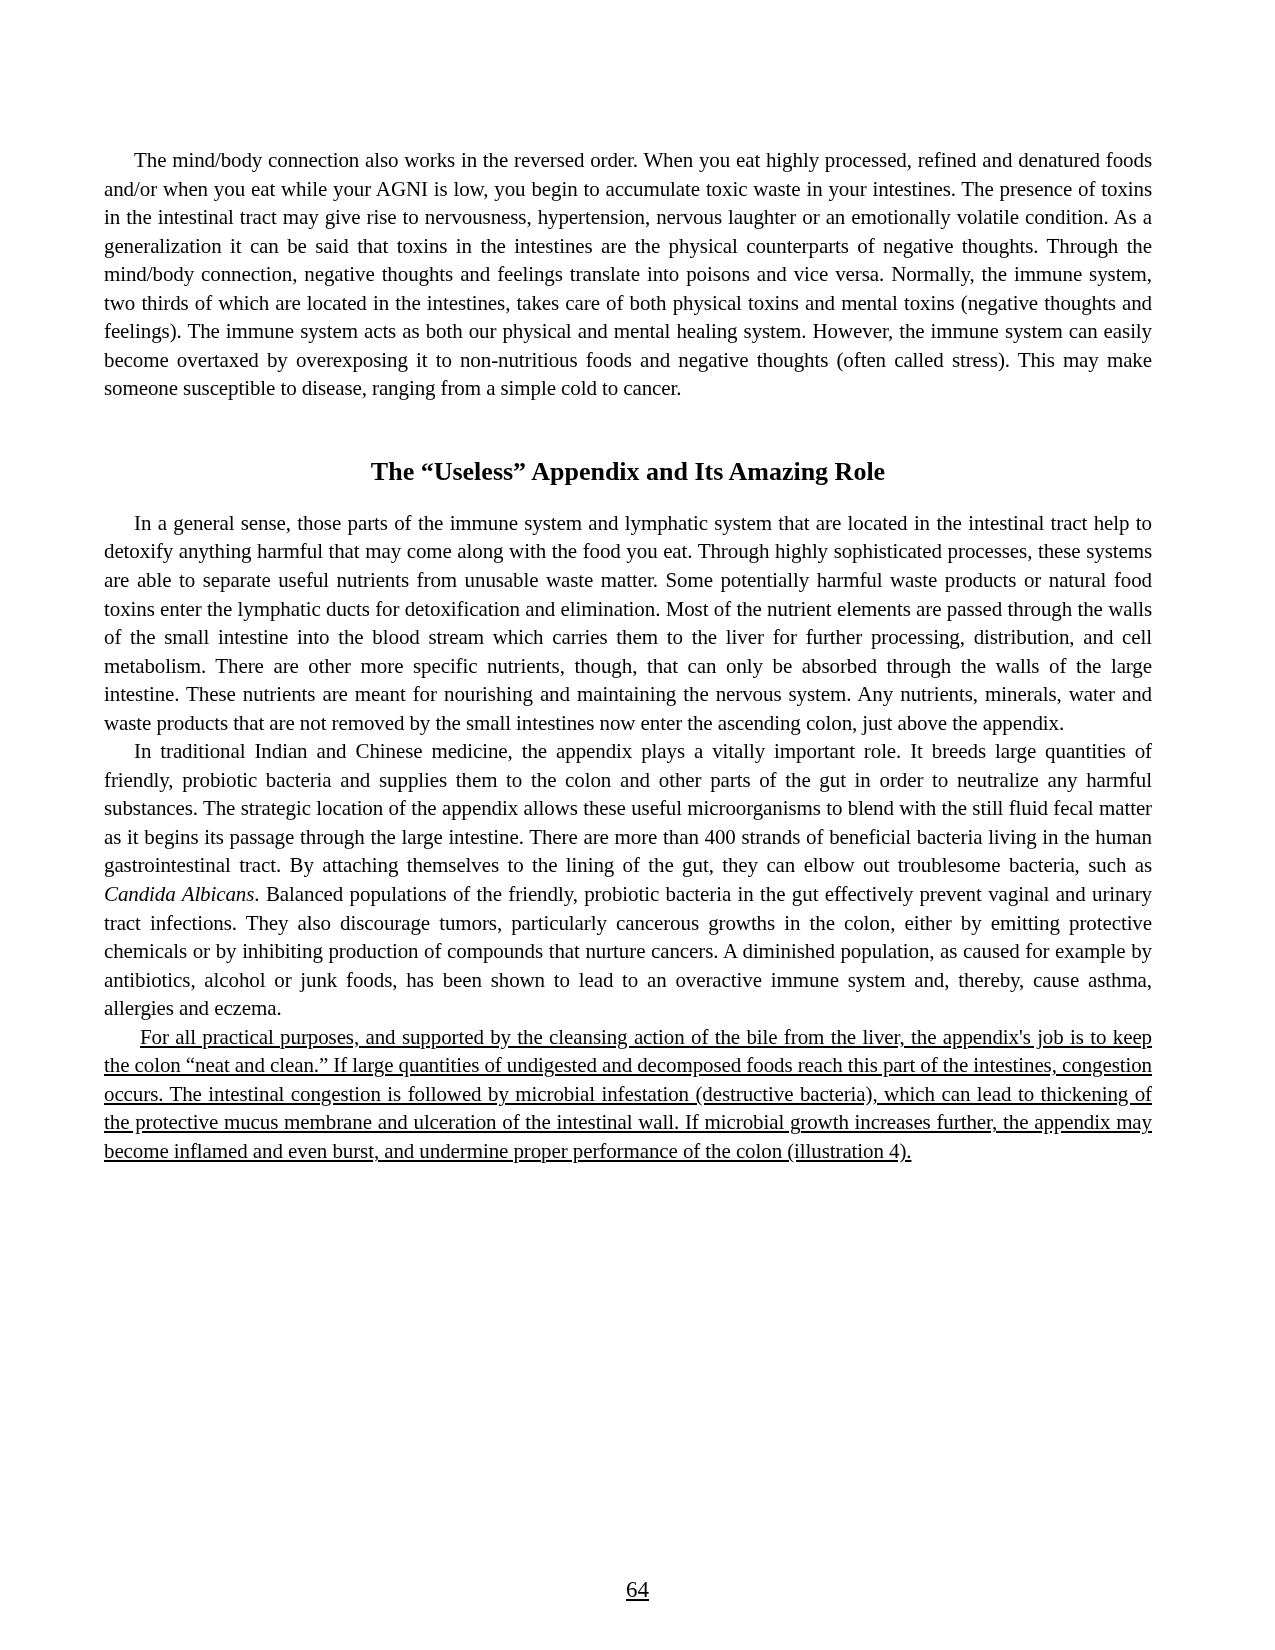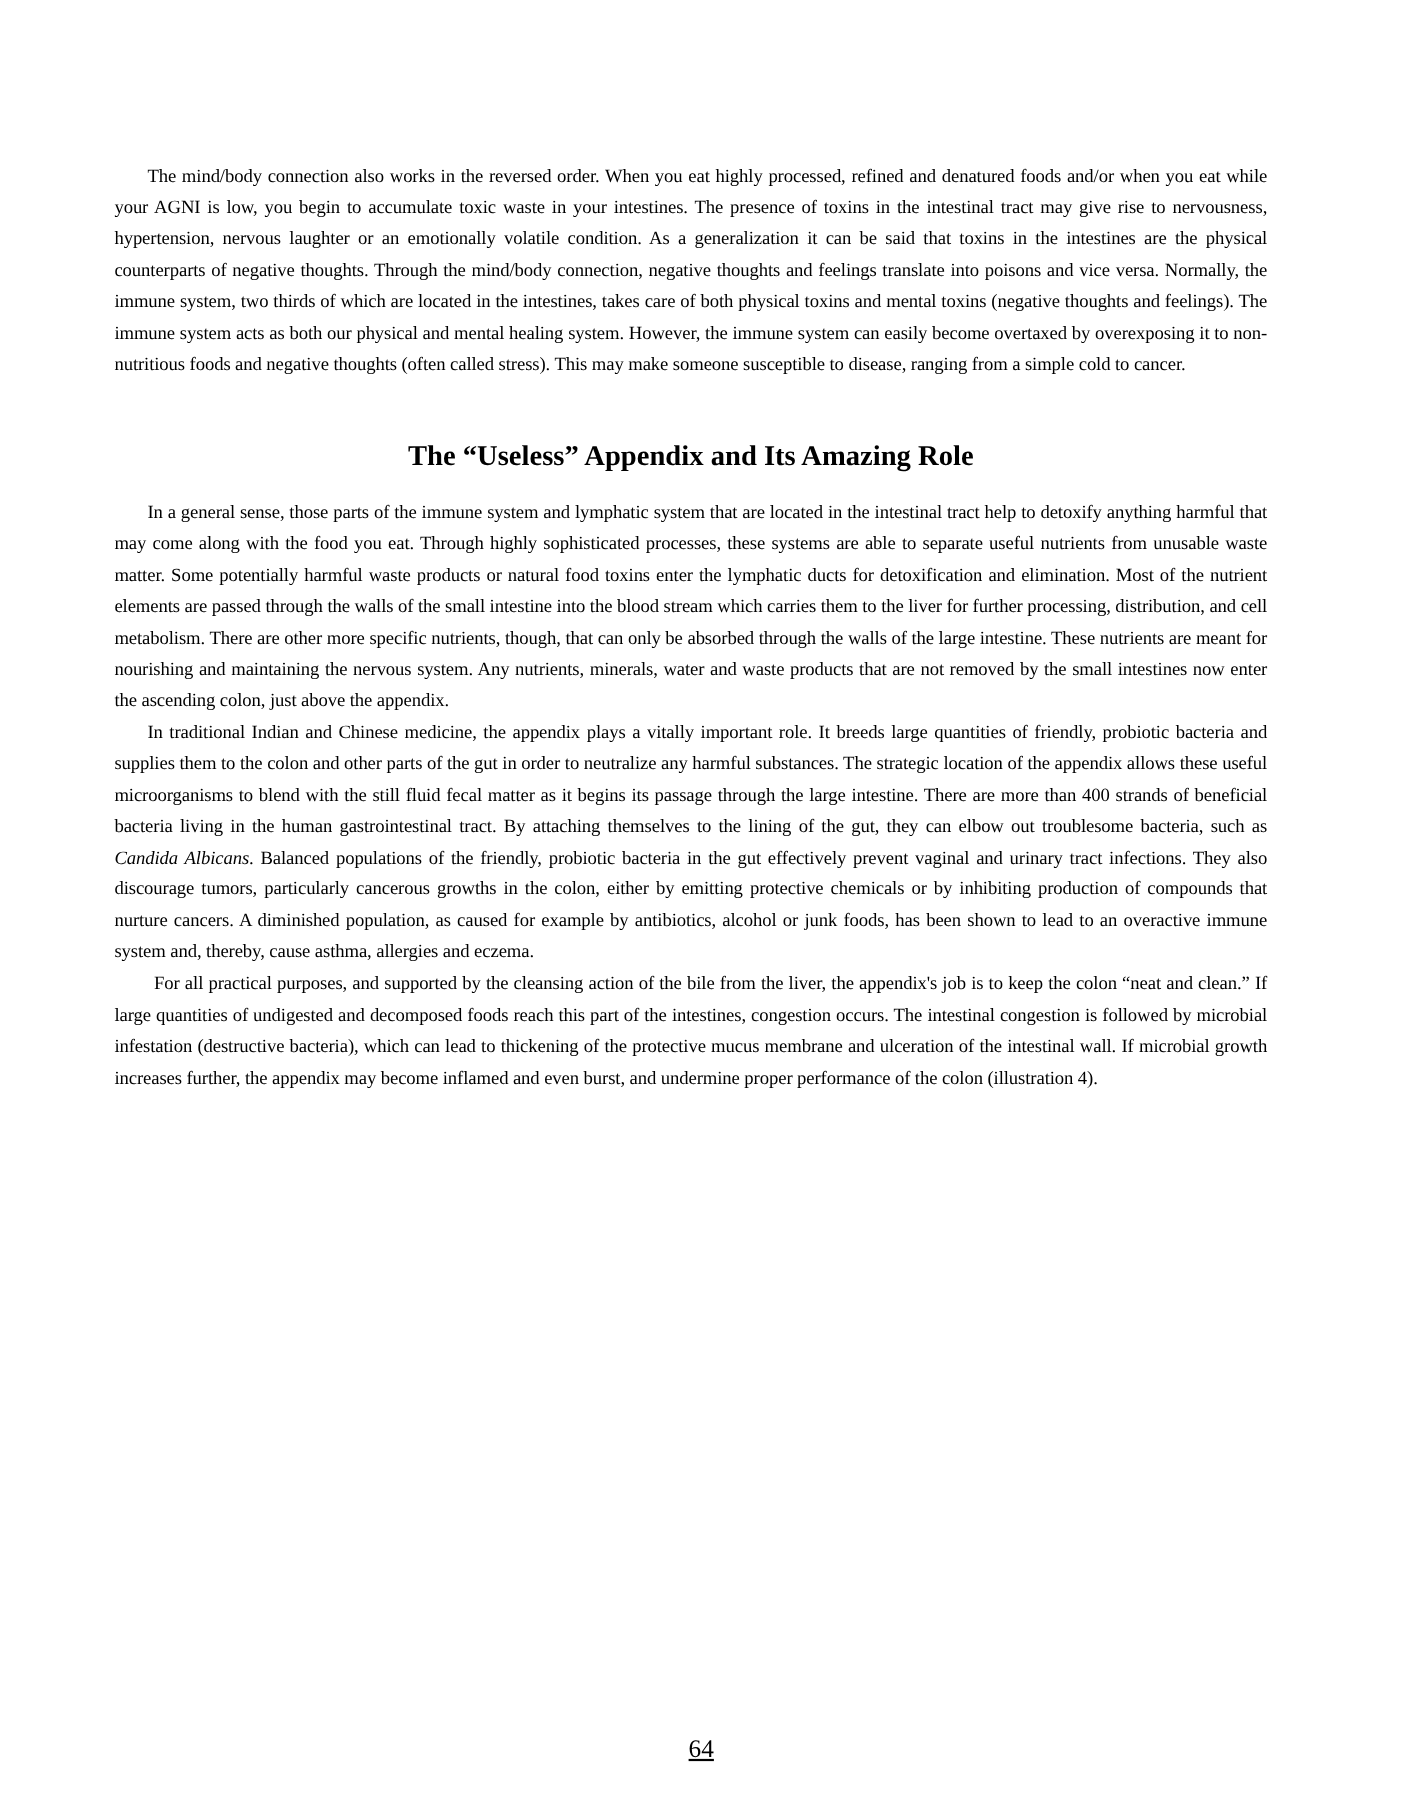--- a/index.html
+++ b/index.html
@@ -16,27 +16,27 @@
       color: #000000;
     }
     .page {
       position: absolute;
       left: 104px;
       top: 146px;
       width: 1048px;
     }
     .para {
       margin: 0;
-      font-size: 17px;
+      font-size: 21px;
       line-height: 28.55px;
       text-align: justify;
       text-indent: 30px;
       letter-spacing: -0.1px;
     }
-    .para.extra-indent { text-indent: 36px; }
+    .para.extra-indent { text-indent: 36px; text-decoration: underline; }
     .heading {
       margin: 0;
       text-align: center;
       font-weight: bold;
       font-size: 26px;
       line-height: 30px;
     }
     .section-1 { }
     .heading-wrap {
       margin-top: 54px;

